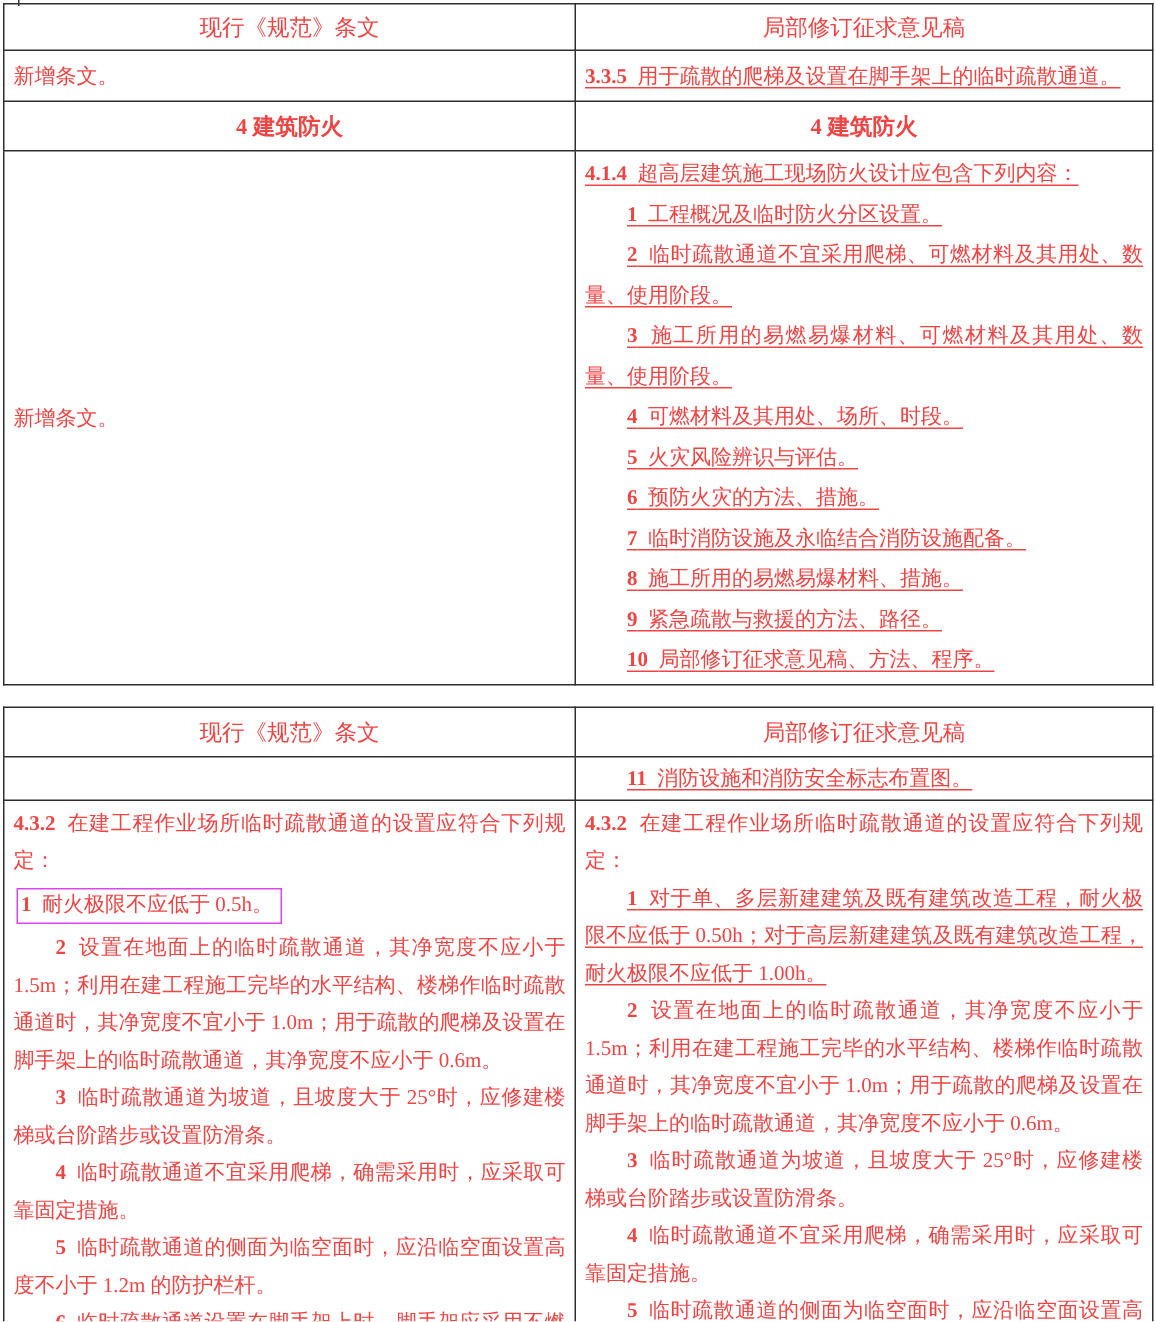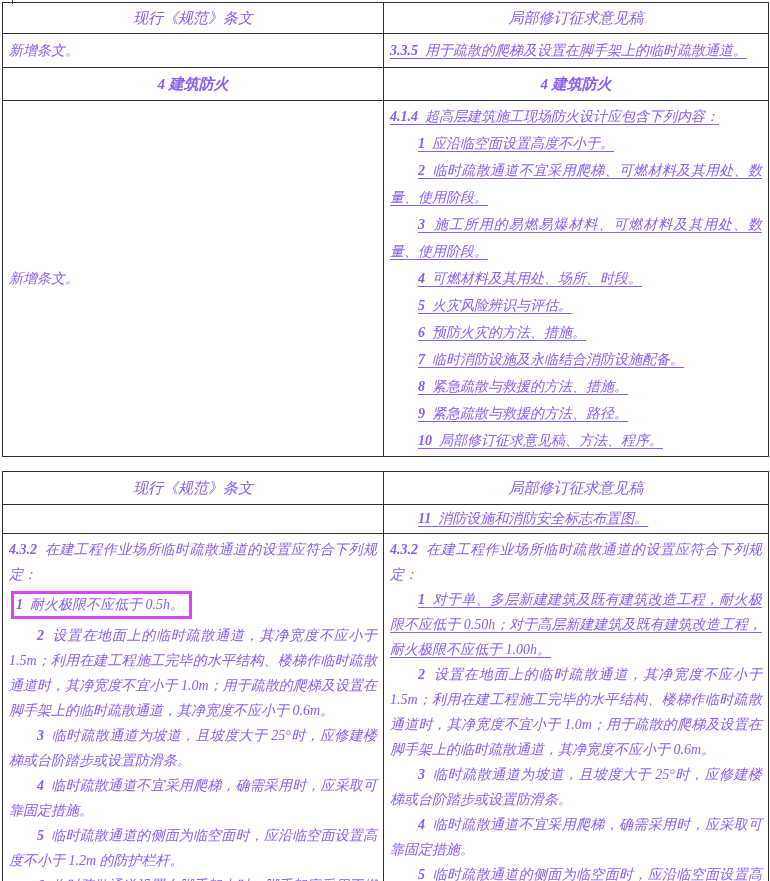--- a/index.html
+++ b/index.html
@@ -1,23 +1,22 @@
 <!DOCTYPE html>
 <html><head>
 <meta charset="utf-8">
 <style>
   html,body{margin:0;padding:0;background:#ffffff;}
   #page{
     position:relative;
     width:770px;height:881px;
     background:#ffffff;
     font-family:"Liberation Serif","DejaVu Serif",serif;
-    color:#8b5cf6;
+    color:#ef4444;
     overflow:hidden;
-    font-style:italic;
   }
   .artifact-tick{position:absolute;left:12px;top:0;width:1px;height:4px;background:#3a3a3a;}
   table.cmp{
     border-collapse:collapse;
     table-layout:fixed;
     width:766px;
     margin-left:2px;
   }
   #t1{margin-top:2px;}
   #t2{margin-top:14px;}
@@ -48,21 +47,21 @@
   .vmid{vertical-align:middle;}
   .lh27{line-height:27px;padding-top:2px;padding-bottom:2px;}
   .lh25{line-height:25px;padding-top:3px;padding-bottom:2px;}
   p.para{margin:0;text-align:justify;}
   p.ind{text-indent:2em;}
   p.u{text-decoration:underline;text-underline-offset:3px;text-decoration-thickness:1px;}
   .num{font-weight:bold;}
   p.boxed-line{text-indent:0;margin:4px 0;}
   .boxed{
     display:inline-block;
-    border:3px solid #d946ef;
+    border:1px solid #d946ef;
     line-height:20px;
     padding:1px 5px 1px 2px;
     margin-left:2px;
   }
 </style>
 </head>
 <body>
 
 <div id="page">
   <div class="artifact-tick"></div>
@@ -88,28 +87,28 @@
 
     <tr class="r-sec">
       <td>4 建筑防火</td>
       <td>4 建筑防火</td>
     </tr>
 
     <tr class="r-main">
       <td class="vmid">新增条文。</td>
       <td class="lh27">
         <p class="para u"><b class="num">4.1.4</b>&nbsp;&nbsp;<span>超高层建筑施工现场防火设计应包含下列内容：</span></p>
-        <p class="para ind u"><b class="num">1</b>&nbsp;&nbsp;<span>应沿临空面设置高度不小于。</span></p>
+        <p class="para ind u"><b class="num">1</b>&nbsp;&nbsp;<span>工程概况及临时防火分区设置。</span></p>
         <p class="para ind u"><b class="num">2</b>&nbsp;&nbsp;<span>临时疏散通道不宜采用爬梯、可燃材料及其用处、数量、使用阶段。</span></p>
         <p class="para ind u"><b class="num">3</b>&nbsp;&nbsp;<span>施工所用的易燃易爆材料、可燃材料及其用处、数量、使用阶段。</span></p>
         <p class="para ind u"><b class="num">4</b>&nbsp;&nbsp;<span>可燃材料及其用处、场所、时段。</span></p>
         <p class="para ind u"><b class="num">5</b>&nbsp;&nbsp;<span>火灾风险辨识与评估。</span></p>
         <p class="para ind u"><b class="num">6</b>&nbsp;&nbsp;<span>预防火灾的方法、措施。</span></p>
         <p class="para ind u"><b class="num">7</b>&nbsp;&nbsp;<span>临时消防设施及永临结合消防设施配备。</span></p>
-        <p class="para ind u"><b class="num">8</b>&nbsp;&nbsp;<span>紧急疏散与救援的方法、措施。</span></p>
+        <p class="para ind u"><b class="num">8</b>&nbsp;&nbsp;<span>施工所用的易燃易爆材料、措施。</span></p>
         <p class="para ind u"><b class="num">9</b>&nbsp;&nbsp;<span>紧急疏散与救援的方法、路径。</span></p>
         <p class="para ind u"><b class="num">10</b>&nbsp;&nbsp;<span>局部修订征求意见稿、方法、程序。</span></p>
       </td>
     </tr>
   </tbody>
     </table>
 
   <table id="t2" class="cmp">
     <colgroup>
         <col class="c-left">

